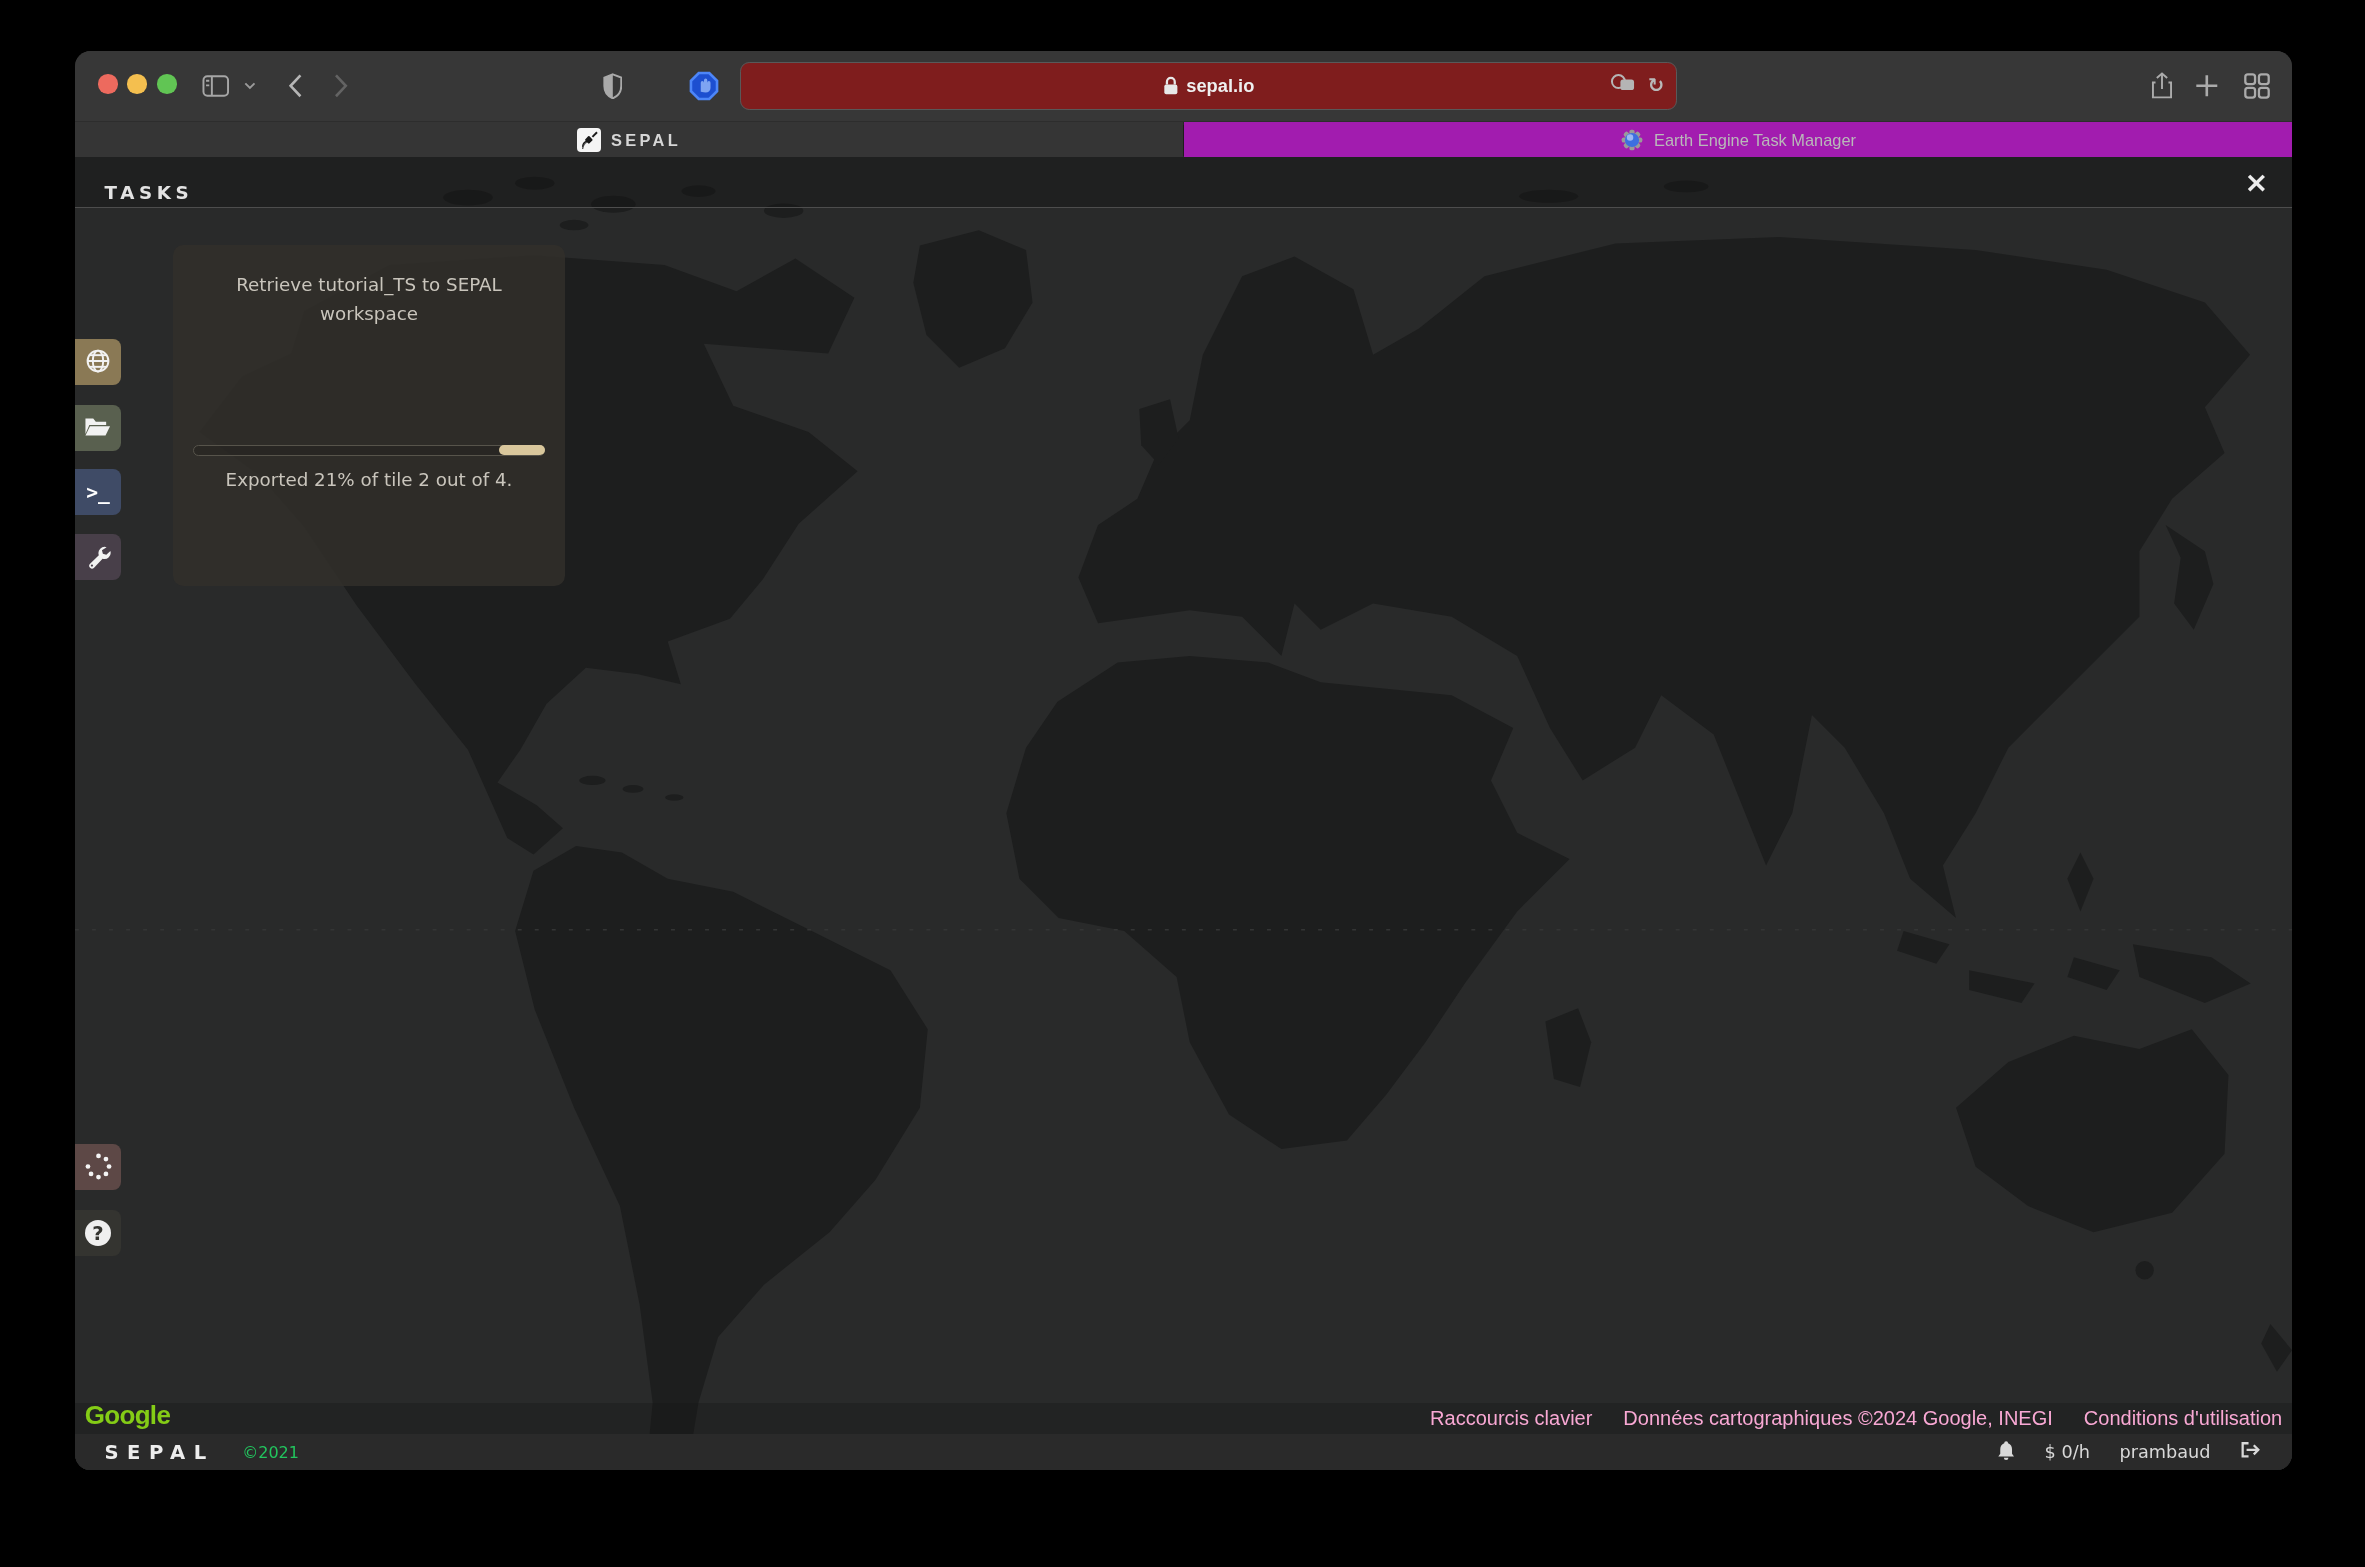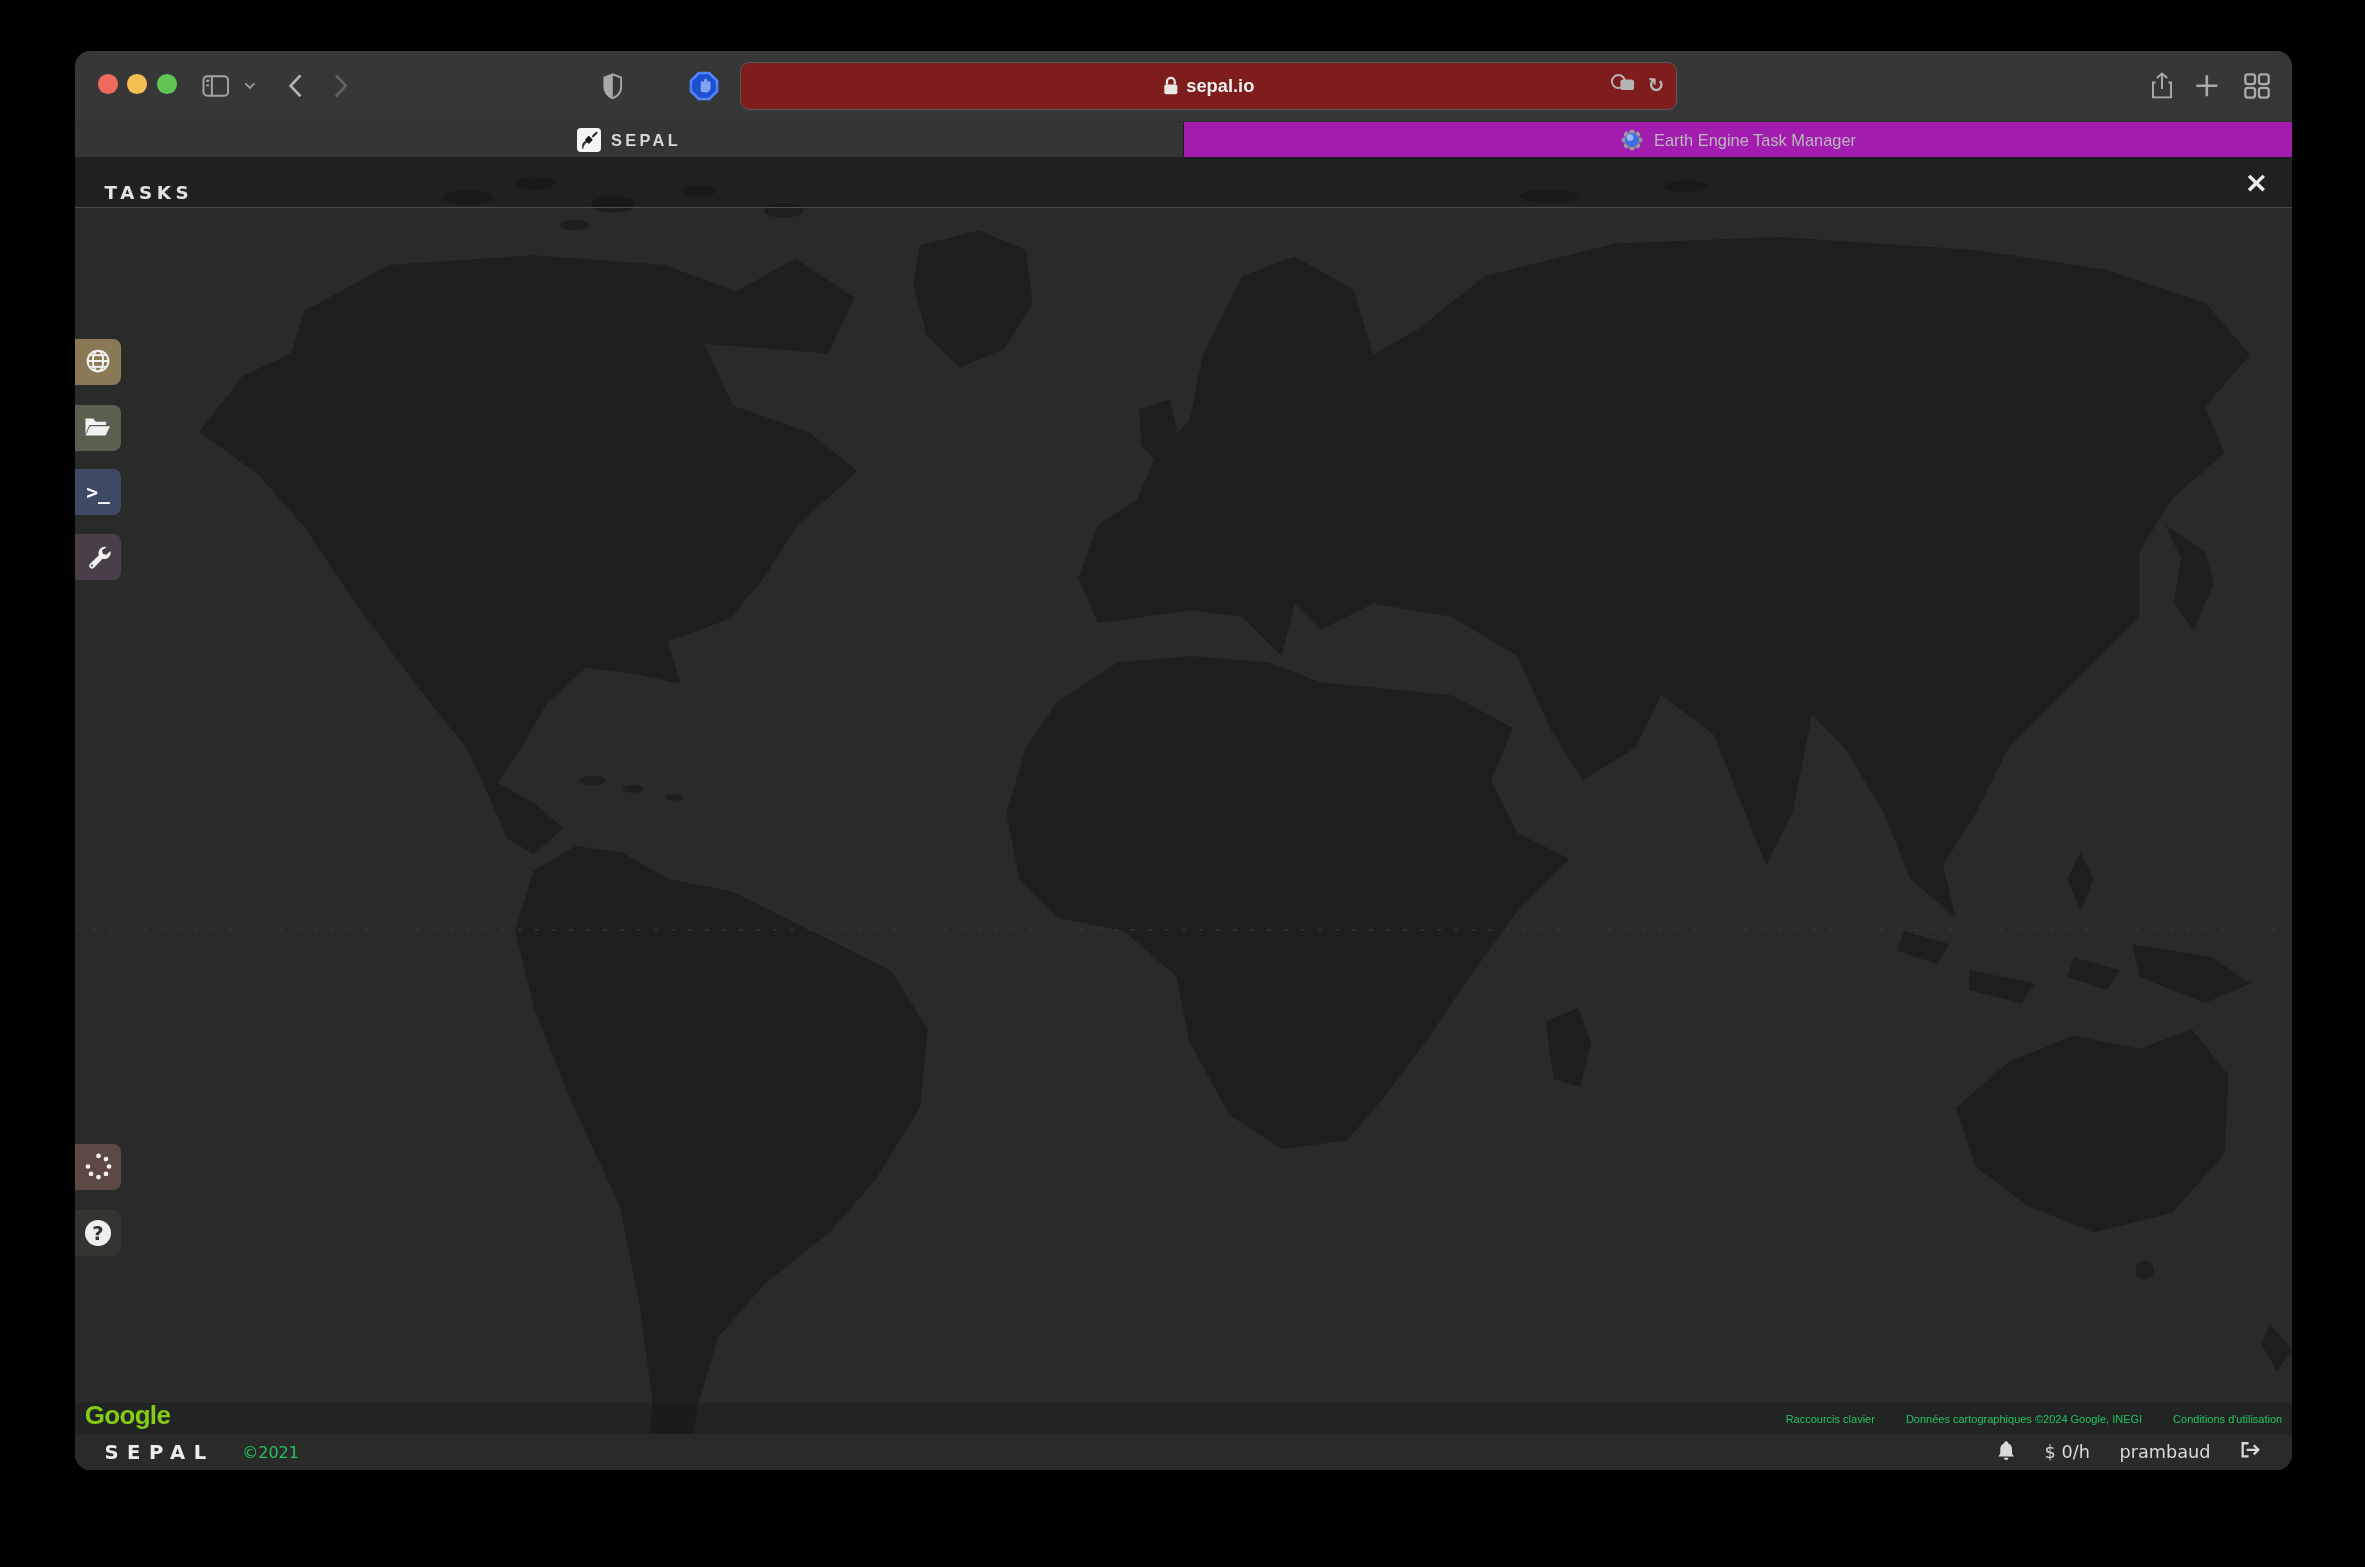--- a/index.html
+++ b/index.html
@@ -86,21 +86,21 @@
   .side-spinner  { top:987px; background:var(--sb-spinner); }
   .side-help     { top:1053px; background:var(--sb-help); }
   .help-circle { width:26px; height:26px; border-radius:50%; background:#efefef; color:#343430;
                  display:flex; align-items:center; justify-content:center; font-size:19.6px; font-weight:700;
                  font-family:"DejaVu Sans", sans-serif; }
 
   
   .g-strip { position:absolute; left:0; top:1246px; width:100%; height:31px; background:rgba(24,24,24,.35); }
   .google-logo { position:absolute; left:9.8px; top:1243px; font-size:26px; color:#84cc16; font-weight:700; letter-spacing:-0.7px; }
   .attribution { position:absolute; right:9.8px; top:1246px; height:31px; display:flex; align-items:center; gap:31px;
-                 color:#22c55e; font-size:11px; }
+                 color:#f9a8d4; font-size:20px; }
 
   
   .app-footer {
     position:absolute; left:0; top:1277px; width:100%; height:36px; background:#2a2a2a;
     font-family:"DejaVu Sans", sans-serif; color:#d9d9d9;
   }
   .footer-left { position:absolute; left:29.5px; top:0; height:36px; display:flex; align-items:center; gap:27.5px; }
   .footer-brand { font-size:19.6px; font-weight:700; letter-spacing:8.5px; color:#ededed; }
   .footer-copy { font-size:16px; color:#22c55e; }
   .footer-right { position:absolute; right:31px; top:0; height:36px; display:flex; align-items:center; gap:29.5px; font-size:17.7px; }
@@ -269,20 +269,27 @@
         <polygon points="3352,1782 3385,1822 3362,1855 3338,1812"></polygon>
       </g>
       <line x1="0" y1="1180" x2="3385" y2="1180" stroke="#343535" stroke-width="2" stroke-dasharray="6 20"></line>
     </svg>
 
     <div class="tasks-bar">
       <span class="tasks-title">TASKS</span>
       <span class="tasks-close">×</span>
     </div>
 
+    <div class="task-card">
+      <div class="task-title">Retrieve tutorial_TS to SEPAL workspace</div>
+      <div class="progress-track">
+        <div class="progress-fill"></div>
+      </div>
+      <div class="task-status">Exported 21% of tile 2 out of 4.</div>
+    </div>
 
     <div class="side-btn side-globe">
       <span>
         <svg width="26" height="26" viewBox="0 0 40 40" fill="none" stroke="#f2f2f2" stroke-width="3">
           <circle cx="20" cy="20" r="16"></circle>
             <ellipse cx="20" cy="20" rx="8" ry="16"></ellipse>
           <line x1="4" y1="20" x2="36" y2="20"></line>
             <line x1="6" y1="11" x2="34" y2="11"></line>
             <line x1="6" y1="29" x2="34" y2="29"></line>
         </svg>

